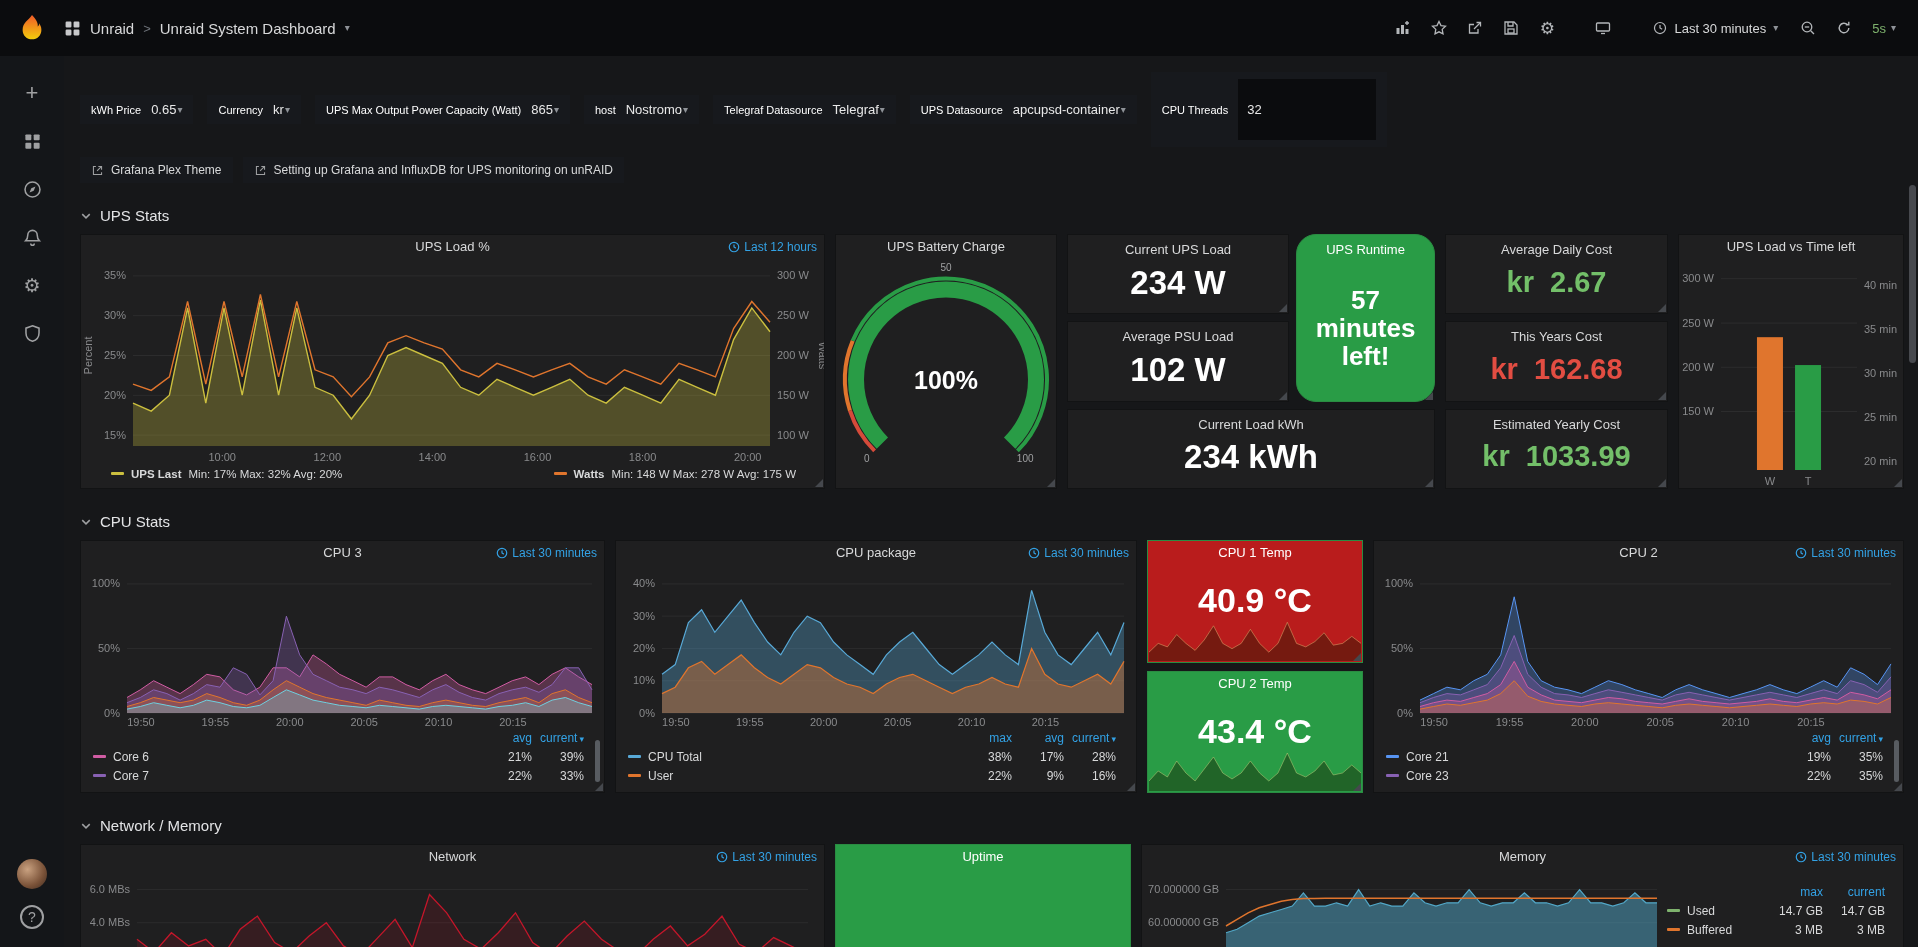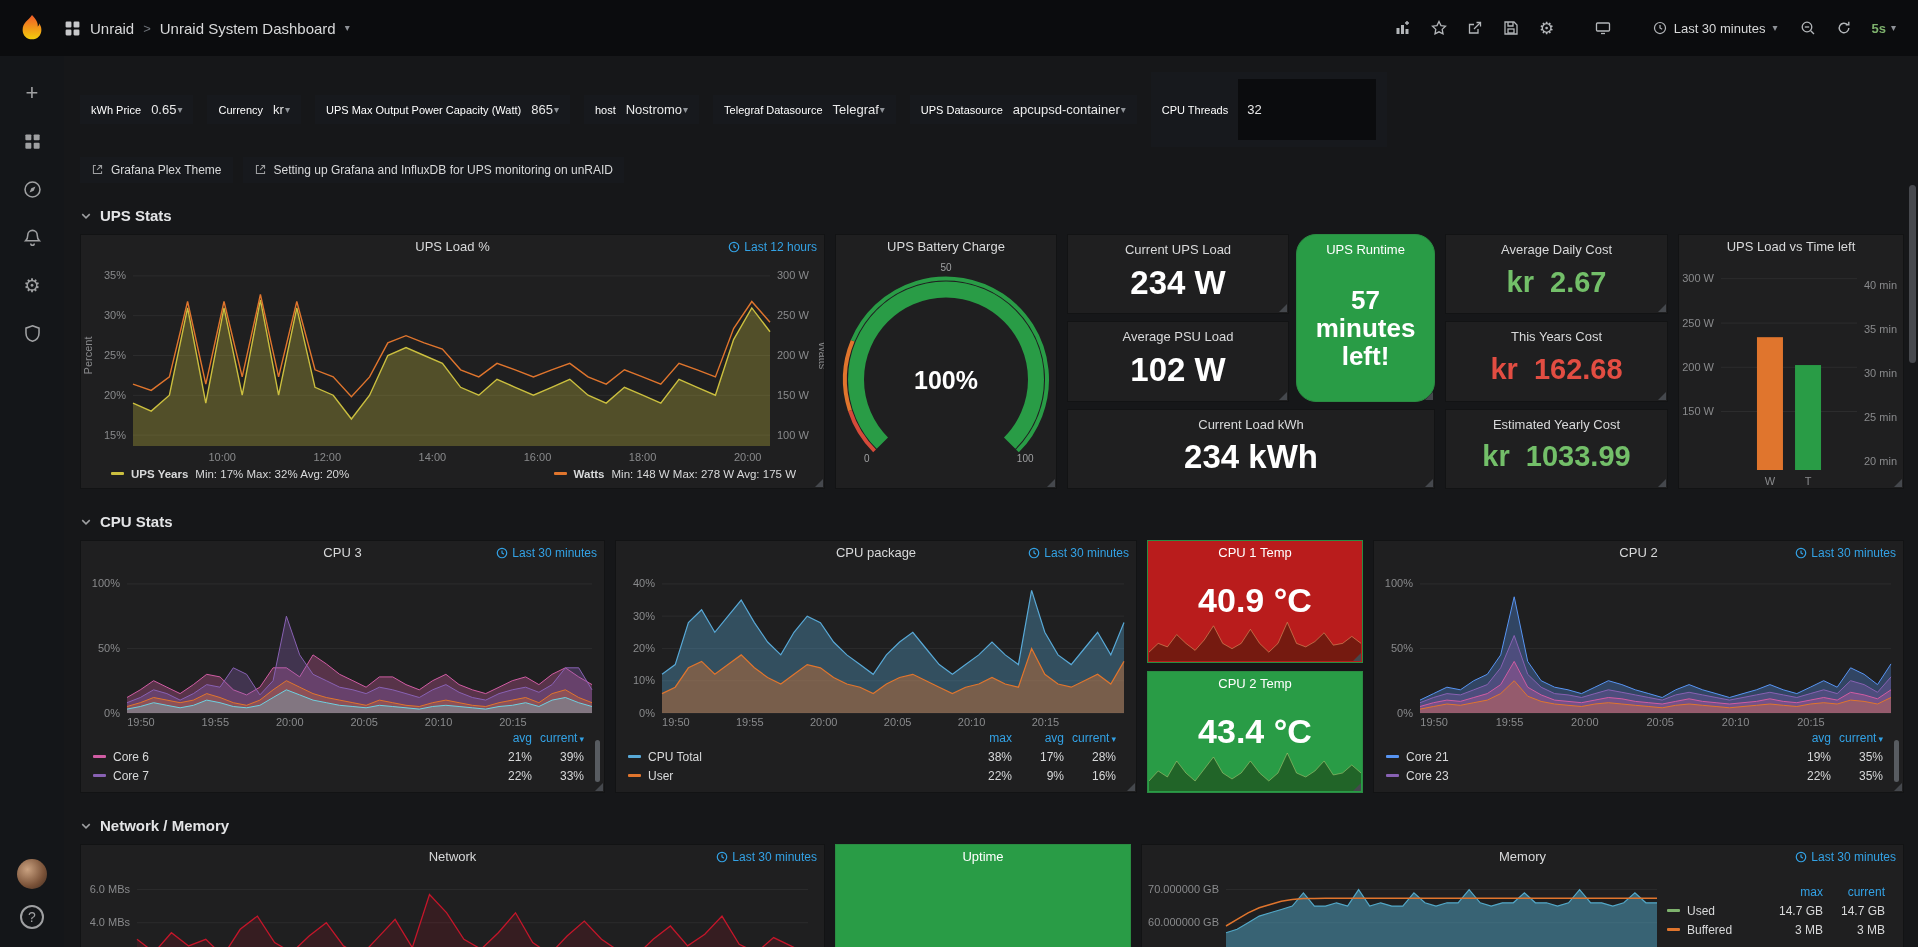--- a/index.html
+++ b/index.html
@@ -15,46 +15,46 @@
   .crumb .sep{color:#6e7379;font-size:13px}
   .caretchar{color:#8e9297;font-size:10px;line-height:1}
   .tb-right{margin-left:auto;display:flex;align-items:center;gap:4px;padding-right:14px;color:#b4b7ba}
   .tb-btn{width:32px;height:30px;display:flex;align-items:center;justify-content:center;cursor:pointer;color:#b4b7ba}
   .tb-btn svg{width:16px;height:16px}
   .tb-gap{width:16px}
   .timepick{display:flex;align-items:center;gap:7px;padding:0 10px;height:30px;cursor:pointer;
     color:#d8d9da;font-size:13px}
   .timepick svg{width:14px;height:14px;color:#b4b7ba}
   .refint{display:flex;align-items:center;gap:5px;padding:0 8px;height:30px;cursor:pointer;font-size:13px}
-  .refint .iv{color:#7eb26d;font-weight:700}
+  .refint .iv{color:#7eb26d;font-weight:400}
   .gearglyph{font-size:17px;line-height:1}
   
   .sidebar{position:absolute;left:0;top:56px;bottom:0;width:64px;background:#141619;
     display:flex;flex-direction:column;align-items:center;padding:20px 0 18px;z-index:9}
   .side-ic{width:36px;height:34px;margin-bottom:14px;display:flex;align-items:center;
     justify-content:center;color:#9fa0a2;cursor:pointer;background:none;border:none;font-size:22px}
   .side-ic svg{width:19px;height:19px}
   .side-bottom{margin-top:auto;display:flex;flex-direction:column;align-items:center;gap:16px}
   .avatar{width:30px;height:30px;border-radius:50%;cursor:pointer;
     background:radial-gradient(circle at 35% 35%,#c9a180,#7a5238 60%,#3c2a20)}
   .help{width:24px;height:24px;border-radius:50%;border:2px solid #9fa0a2;color:#9fa0a2;
     font-size:14px;display:flex;align-items:center;justify-content:center;cursor:pointer;background:none}
   
   .dash{position:absolute;left:64px;top:56px;right:0;bottom:0;padding:10px 14px 0 16px;overflow:hidden}
   .submenu{display:flex;align-items:center;gap:14px;margin:6px 0 10px}
   .var{display:flex;align-items:center;gap:10px;background:#17191d;padding:7px 11px;cursor:pointer}
   .var .vl{color:#ffffff;font-size:11px;white-space:nowrap}
   .var .vv{color:#e8e8e8;display:flex;align-items:center;gap:1px;white-space:nowrap}
   .var-input .vv{background:#0b0c0e;padding:23px 9px;min-width:138px}
   .linkrow{display:flex;gap:10px}
-  .dash-link{display:flex;align-items:flex-start;gap:7px;background:#17191d;padding:6px 11px;
+  .dash-link{display:flex;align-items:center;gap:7px;background:#17191d;padding:6px 11px;
     font-size:12px;color:#d8d9da;cursor:pointer;text-decoration:none}
   .dash-link svg{width:13px;height:13px;color:#9fa0a2}
   .sect{display:flex;align-items:center;gap:8px;margin:24px 0 10px;font-size:15px;
-    font-weight:700;color:#e3e4e6;cursor:pointer}
+    font-weight:400;color:#e3e4e6;cursor:pointer}
   .sect svg{width:12px;height:12px;color:#9fa0a2}
   .prow{display:flex;gap:10px;align-items:stretch}
   .row-ups{height:255px}
   .row-cpu{height:253px}
   .row-net{height:240px}
   
   .panel{background:#1f1f20;border:1px solid #121314;position:relative;display:flex;flex-direction:column;min-width:0}
   .ptitle{height:24px;line-height:24px;text-align:center;font-size:13px;font-weight:500;
     color:#d8d9da;cursor:pointer;flex:0 0 auto;white-space:nowrap;overflow:hidden}
   .ptime{position:absolute;top:5px;right:7px;display:flex;align-items:center;gap:4px;
@@ -366,21 +366,21 @@
             <text transform="translate(11 96.5) rotate(-90)" text-anchor="middle" fill="#898a8c" font-size="11">Percent</text>
             <text transform="translate(738 96.5) rotate(90)" text-anchor="middle" fill="#898a8c" font-size="11">Watts</text>
             <polygon points="52,187 52.0,144.1 70.2,152.1 88.4,136.2 106.6,48.9 124.8,144.1 143.0,48.9 161.2,136.2 179.4,40.9 197.6,136.2 215.8,48.9 234.0,128.3 252.2,136.2 270.4,160.0 288.6,136.2 306.8,96.5 325.0,88.6 343.2,96.5 361.4,104.4 379.6,128.3 397.8,136.2 416.0,120.3 434.2,128.3 452.4,136.2 470.6,128.3 488.8,120.3 507.0,136.2 525.2,144.1 543.4,128.3 561.6,136.2 579.8,144.1 598.0,120.3 616.2,128.3 634.4,136.2 652.6,80.6 670.8,48.9 689.0,72.7 689,187" fill="#cbbf3f" fill-opacity="0.3"></polygon>
             <polyline points="52.0,144.1 70.2,152.1 88.4,136.2 106.6,48.9 124.8,144.1 143.0,48.9 161.2,136.2 179.4,40.9 197.6,136.2 215.8,48.9 234.0,128.3 252.2,136.2 270.4,160.0 288.6,136.2 306.8,96.5 325.0,88.6 343.2,96.5 361.4,104.4 379.6,128.3 397.8,136.2 416.0,120.3 434.2,128.3 452.4,136.2 470.6,128.3 488.8,120.3 507.0,136.2 525.2,144.1 543.4,128.3 561.6,136.2 579.8,144.1 598.0,120.3 616.2,128.3 634.4,136.2 652.6,80.6 670.8,48.9 689.0,72.7" fill="none" stroke="#cbbf3f" stroke-width="1.4"></polyline>
             <polyline points="52.0,125.1 70.2,131.4 88.4,117.9 106.6,42.5 124.8,125.1 143.0,42.5 161.2,117.9 179.4,35.4 197.6,117.9 215.8,42.5 234.0,110.8 252.2,117.9 270.4,137.8 288.6,117.9 306.8,83.8 325.0,76.7 343.2,83.8 361.4,90.1 379.6,110.8 397.8,117.9 416.0,104.4 434.2,110.8 452.4,117.9 470.6,110.8 488.8,104.4 507.0,117.9 525.2,125.1 543.4,110.8 561.6,117.9 579.8,125.1 598.0,104.4 616.2,110.8 634.4,117.9 652.6,69.5 670.8,42.5 689.0,63.2" fill="none" stroke="#e0752d" stroke-width="1.4"></polyline>
           </svg>
         </div>
       <div class="hlegend">
         <span class="litem">
           <i class="sw" style="background: rgb(203, 191, 63);"></i>
-          <b>UPS Years</b>
+          <b>UPS Last</b>
           <span>Min: 17% Max: 32% Avg: 20%</span>
         </span>
         <span class="litem">
           <i class="sw" style="background: rgb(224, 117, 45);"></i>
           <b>Watts</b>
           <span>Min: 148 W Max: 278 W Avg: 175 W</span>
         </span>
       </div>
       <i class="rz"></i>
     </section>

